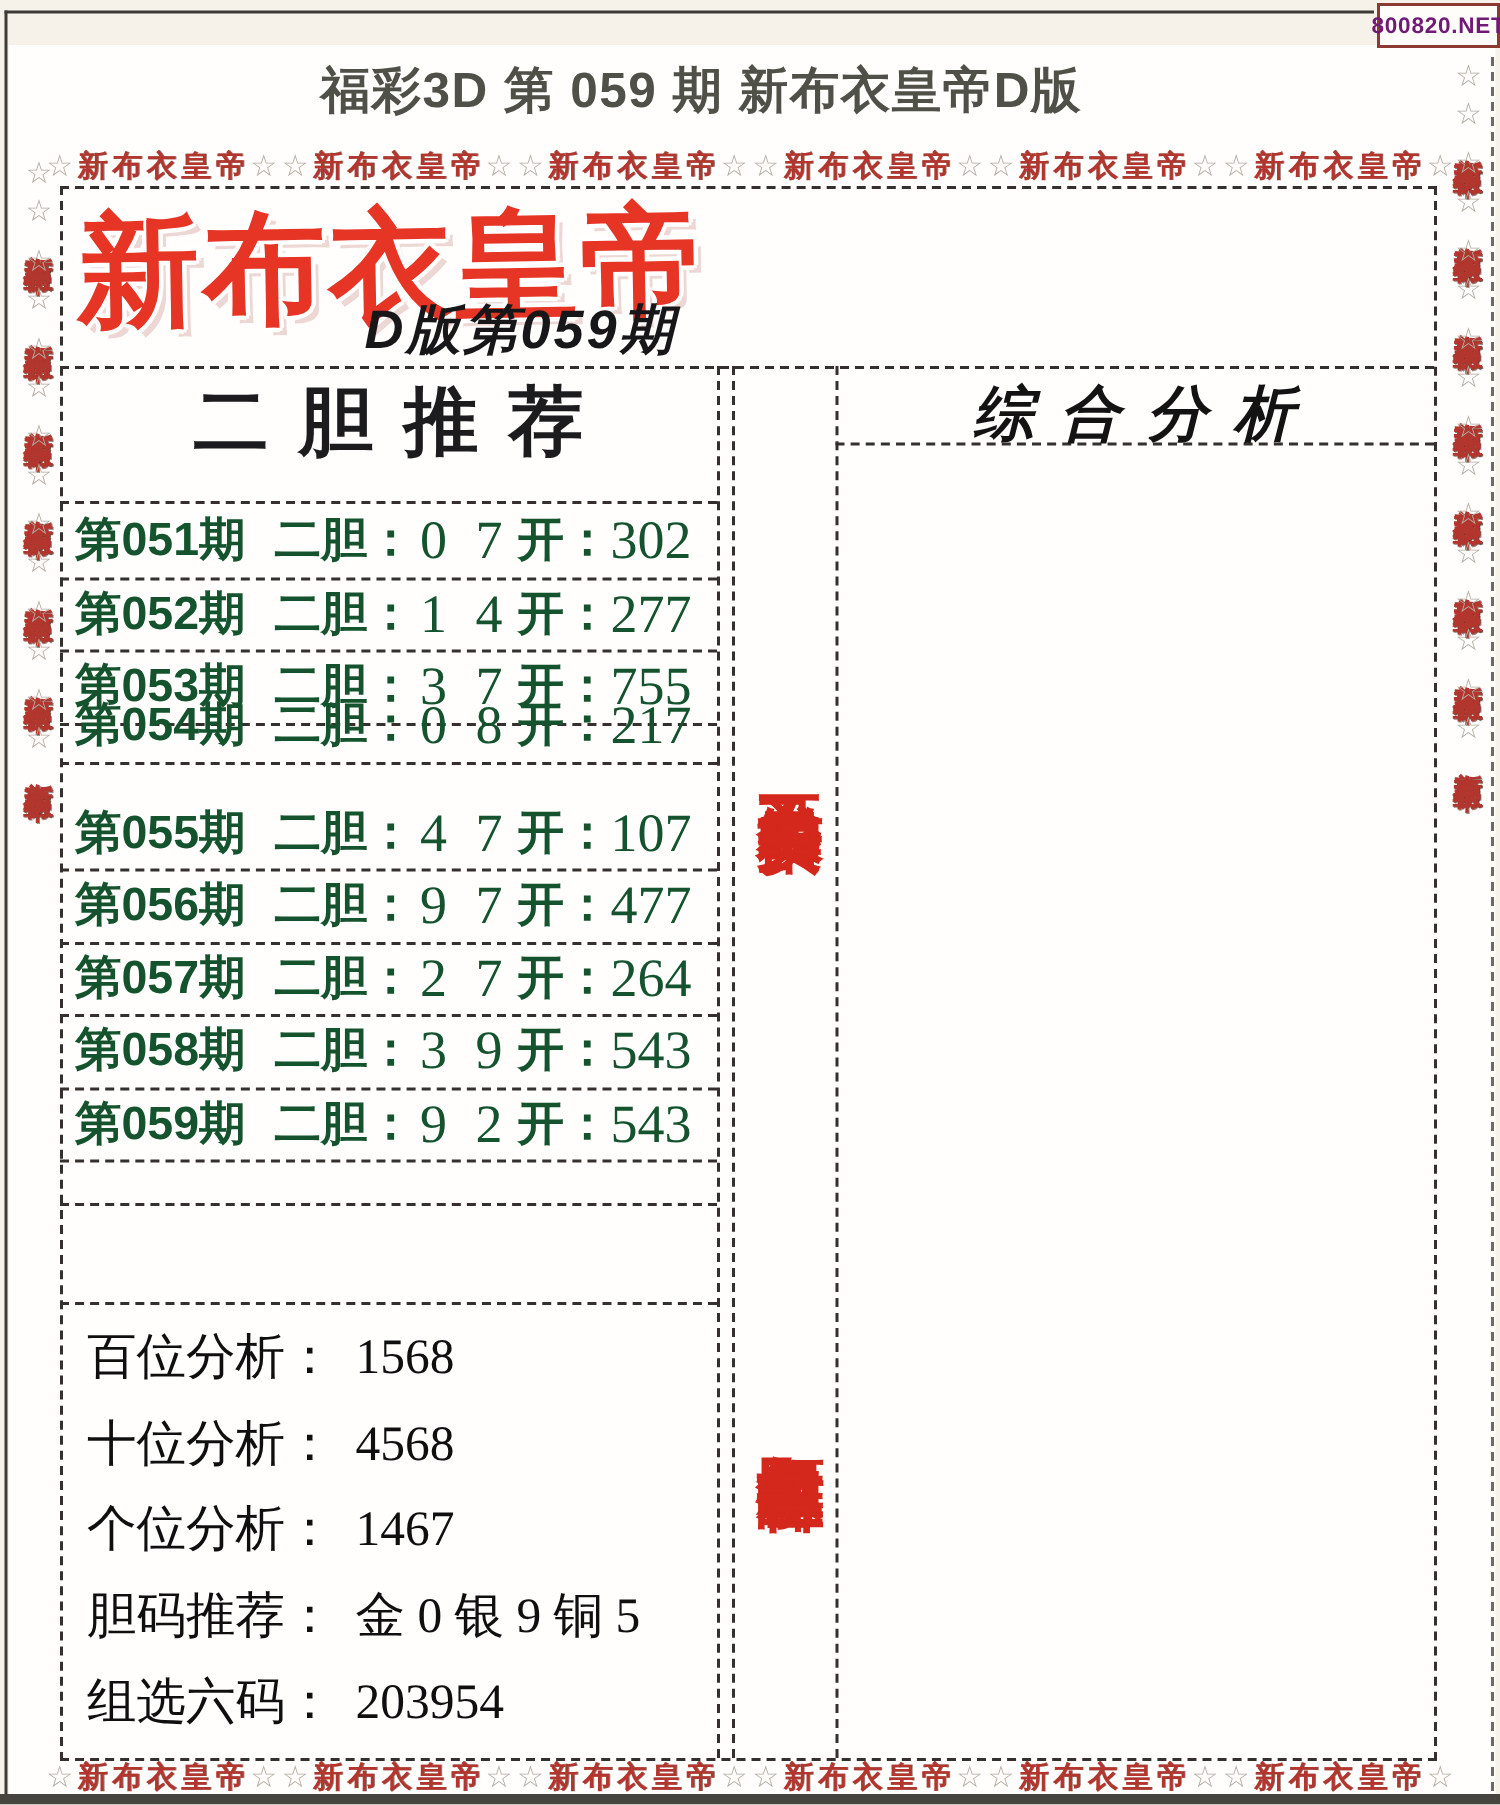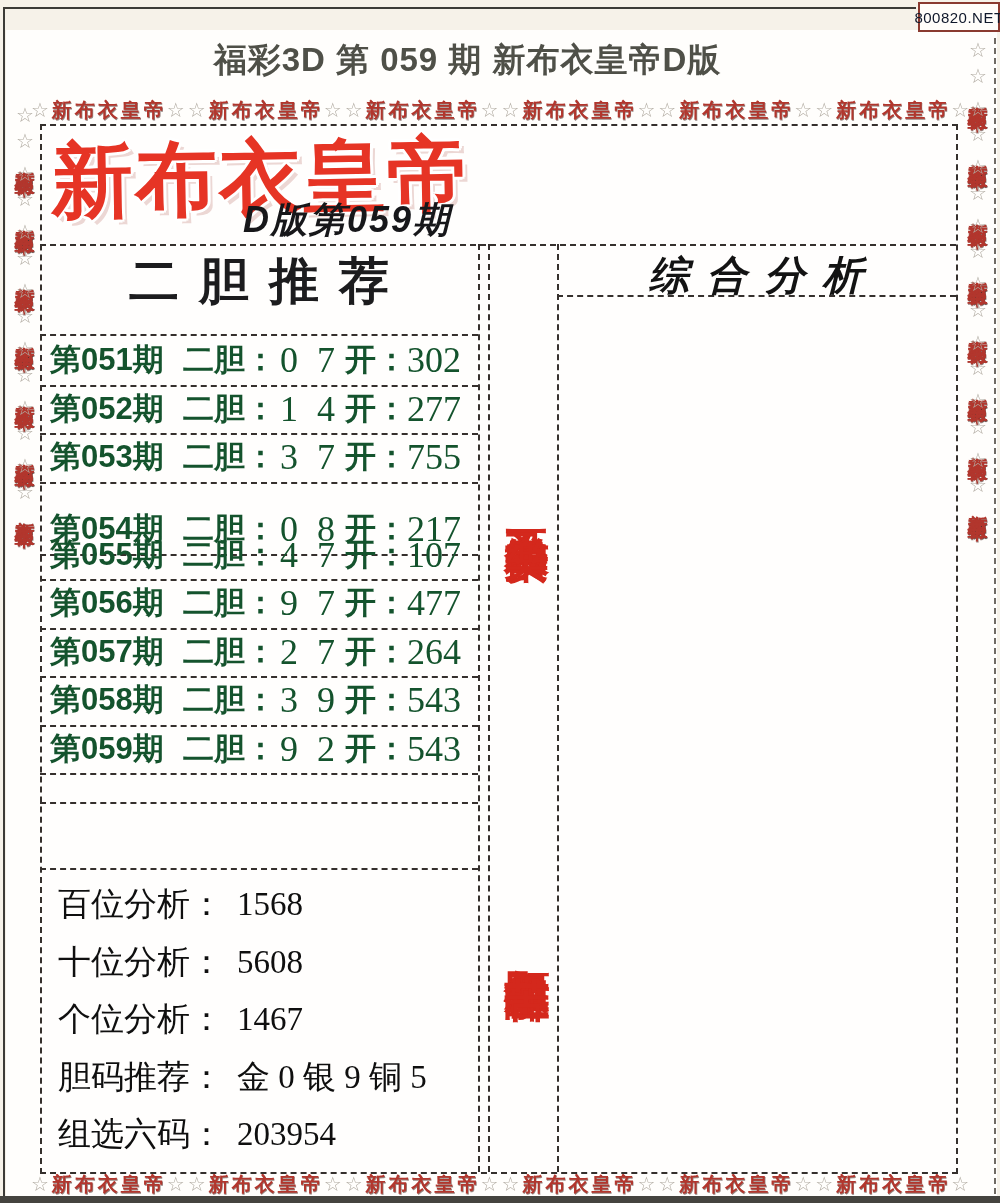--- a/index.html
+++ b/index.html
@@ -4,21 +4,21 @@
 <style>
   html,body{margin:0;padding:0;}
   body{background:#e8e4db;font-family:"Liberation Sans",sans-serif;}
   .page{position:relative;width:1000px;height:1203px;background:#f6f2e9;overflow:hidden;margin:0 auto;}
   .white-panel{position:absolute;left:6px;top:30px;width:991px;height:1166px;background:#fffefc;}
   .topline{position:absolute;left:3px;top:7px;width:913px;height:2px;background:#3c3b37;}
   .leftline{position:absolute;left:3px;top:7px;width:2px;height:1190px;background:#3c3b37;}
   .bottombar{position:absolute;left:0;top:1196px;width:1000px;height:7px;background:#45443f;}
 
   .badge{position:absolute;left:918px;top:2px;width:78px;height:26px;background:#fffdfa;
-         border:2px solid #8a3a30;color:#0f172a;font-weight:normal;font-size:15px;
+         border:2px solid #8a3a30;color:#701a75;font-weight:bold;font-size:15px;
          display:flex;align-items:center;justify-content:center;letter-spacing:0.5px;}
 
   .main-title{position:absolute;left:0;top:38px;width:935px;text-align:center;
               font-size:33px;font-weight:bold;color:#4f5048;letter-spacing:1px;}
 
   
   .star-strip{position:absolute;font-size:20px;font-weight:bold;white-space:nowrap;overflow:hidden;}
   .star-strip.h{letter-spacing:3px;text-align:center;}
   .star-strip.v{writing-mode:vertical-rl;text-orientation:upright;letter-spacing:1.5px;}
   .star-strip .star{color:#b3ada4;font-weight:normal;}
@@ -123,21 +123,21 @@
         <span class="c olabel">开：</span>
         <span class="c oval">277</span>
       </div>
       <div class="dan-row" style="top: 433.2px;">
         <span class="c issue">第053期</span>
         <span class="c dlabel">二胆：</span>
         <span class="c dval">3 7</span>
         <span class="c olabel">开：</span>
         <span class="c oval">755</span>
       </div>
-      <div class="dan-row" style="top: 505px;">
+      <div class="dan-row" style="top: 459px;">
         <span class="c issue">第054期</span>
         <span class="c dlabel">二胆：</span>
         <span class="c dval">0 8</span>
         <span class="c olabel">开：</span>
         <span class="c oval">217</span>
       </div>
       <div class="dan-row" style="top: 530.4px;">
         <span class="c issue">第055期</span>
         <span class="c dlabel">二胆：</span>
         <span class="c dval">4 7</span>
@@ -169,21 +169,21 @@
         <span class="c issue">第059期</span>
         <span class="c dlabel">二胆：</span>
         <span class="c dval">9 2</span>
         <span class="c olabel">开：</span>
         <span class="c oval">543</span>
       </div>
     </div>
 
   <div>
       <div class="ana-line" style="top: 882px;"><span>百位分析：</span><span class="val">1568</span></div>
-      <div class="ana-line" style="top: 939.5px;"><span>十位分析：</span><span class="val">5608</span></div>
+      <div class="ana-line" style="top: 939.5px;"><span>十位分析：</span><span class="val">4568</span></div>
       <div class="ana-line" style="top: 997px;"><span>个位分析：</span><span class="val">1467</span></div>
       <div class="ana-line" style="top: 1054.5px;"><span>胆码推荐：</span><span class="val">金 0 银 9 铜 5</span></div>
       <div class="ana-line" style="top: 1112px;"><span>组选六码：</span><span class="val">203954</span></div>
     </div>
 
   <div class="comp-title calli-title">综合分析</div>
 
   <div class="motto motto1">不為自己求安樂</div>
   <div class="motto motto2">但願眾生得離苦</div>
 </div>

